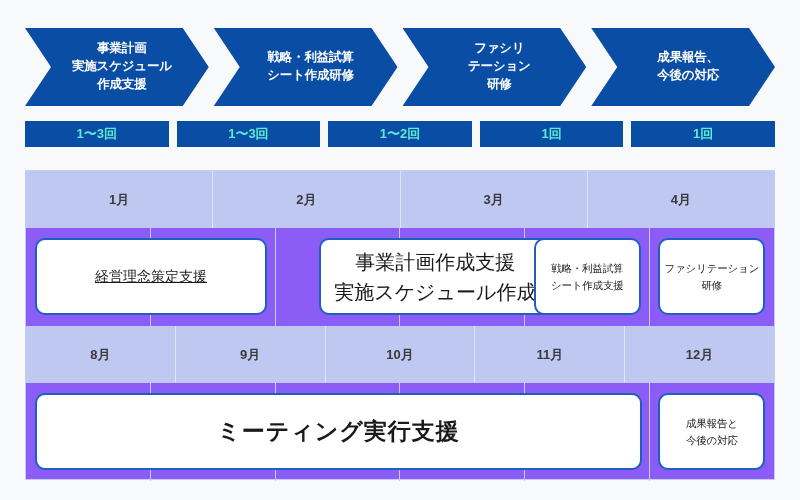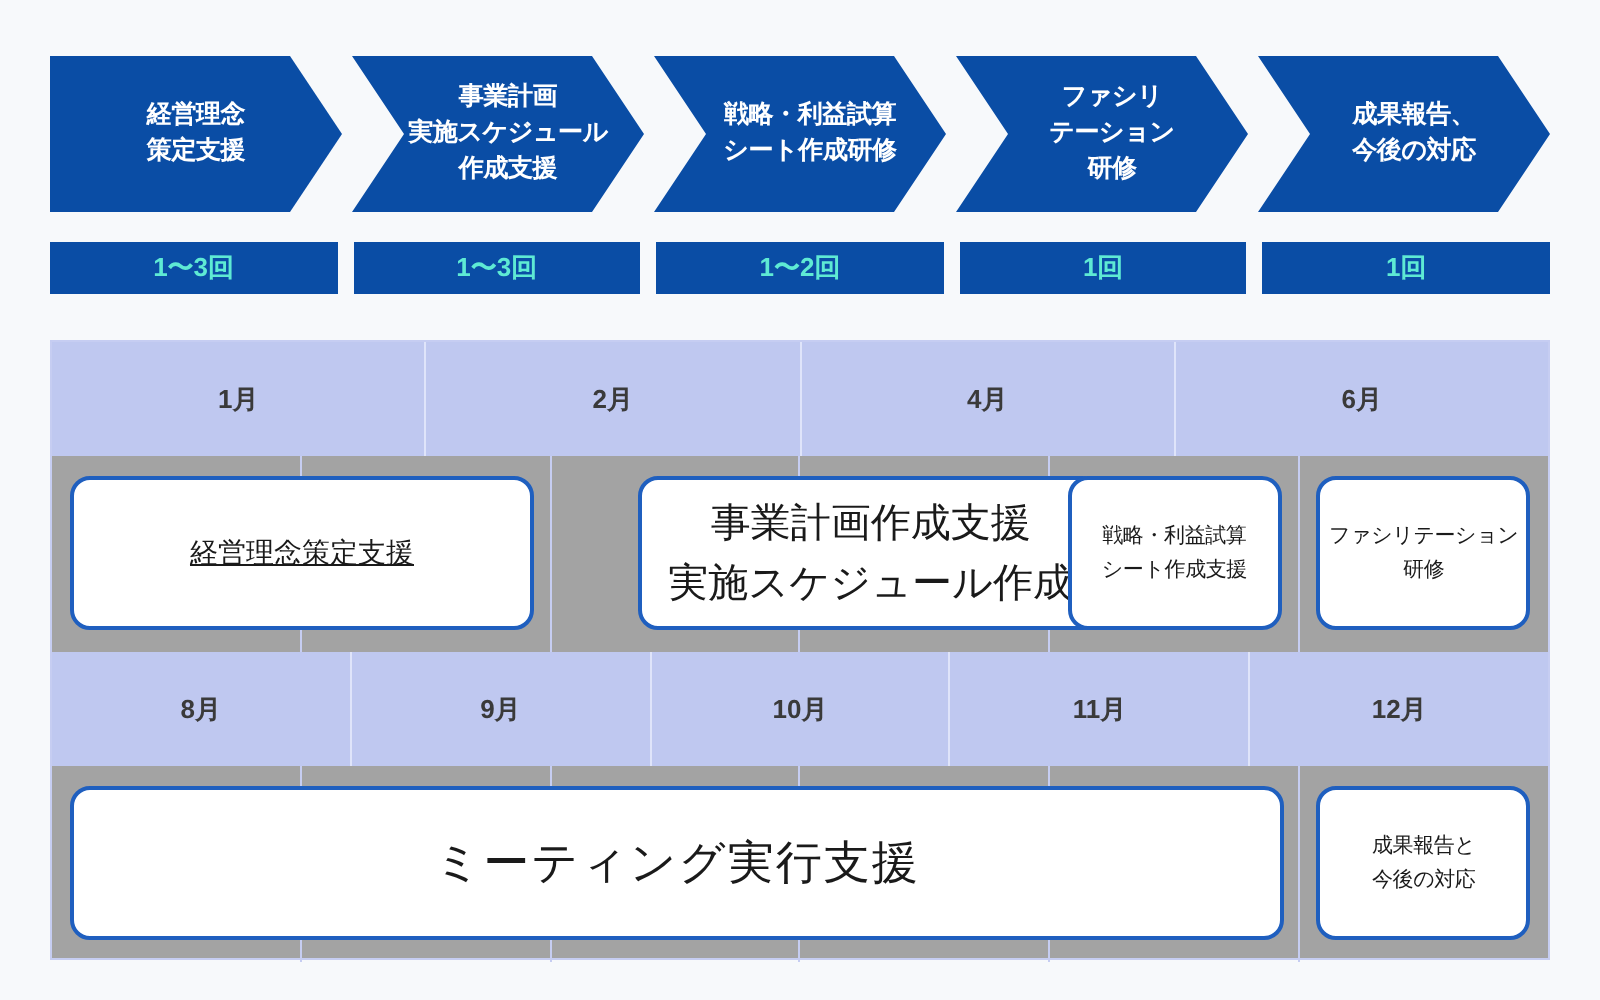--- a/index.html
+++ b/index.html
@@ -79,21 +79,21 @@
   }
   .count-badge:last-child { margin-right: 0; }
 
   
   #calendar {
     position: absolute;
     left: 25px;
     top: 170px;
     width: 750px;
     height: 310px;
-    background: #a3a3a3;
+    background: #8b5cf6;
     border: 1px solid #c6cdf2;
     box-sizing: border-box;
   }
   .cal-half {
     position: relative;
     width: 100%;
     height: 155px;
     box-sizing: border-box;
   }
   .month-header {
@@ -154,35 +154,31 @@
     display: flex;
     align-items: center;
     justify-content: center;
     text-align: center;
     color: #1a1a1a;
     box-sizing: border-box;
     white-space: pre-line;
   }
   .task-box.span1 { width: calc(125px - 18px); }
   .task-box.span2 { width: calc(250px - 18px); }
-  .task-box.span5 { width: calc(625px - 18px); }
+  .task-box.span5 { width: calc(625px - 18px); font-weight: bold; }
 
   .task-box.sz-sm { font-size: 10.5px; line-height: 1.55; letter-spacing: -0.2px; }
   .task-box.sz-md { font-size: 14px;   line-height: 1.5; text-decoration: underline; }
   .task-box.sz-lg { font-size: 20px; line-height: 1.5; margin-left: 35px; }
   .task-box.sz-xl { font-size: 23px;   line-height: 1.4; letter-spacing: 1px; }
 </style>
 </head>
 <body>
 
 <div id="process-row">
-    <div class="chevron first">
-      <div class="chevron-label">経営理念
-策定支援</div>
-    </div>
     <div class="chevron notched">
       <div class="chevron-label">事業計画
 実施スケジュール
 作成支援</div>
     </div>
     <div class="chevron notched">
       <div class="chevron-label">戦略・利益試算
 シート作成研修</div>
     </div>
     <div class="chevron notched">
@@ -202,22 +198,22 @@
     <div class="count-badge">1〜2回</div>
     <div class="count-badge">1回</div>
     <div class="count-badge">1回</div>
   </div>
 
 <div id="calendar">
     <div class="cal-half">
       <div class="month-header">
         <div class="month-cell">1月</div>
         <div class="month-cell">2月</div>
+        <div class="month-cell">3月</div>
         <div class="month-cell">4月</div>
-        <div class="month-cell">6月</div>
       </div>
       <div class="task-band">
         <div class="task-grid">
           <div class="task-grid-col"></div>
           <div class="task-grid-col"></div>
           <div class="task-grid-col"></div>
           <div class="task-grid-col"></div>
           <div class="task-grid-col"></div>
           <div class="task-grid-col"></div>
         </div>

